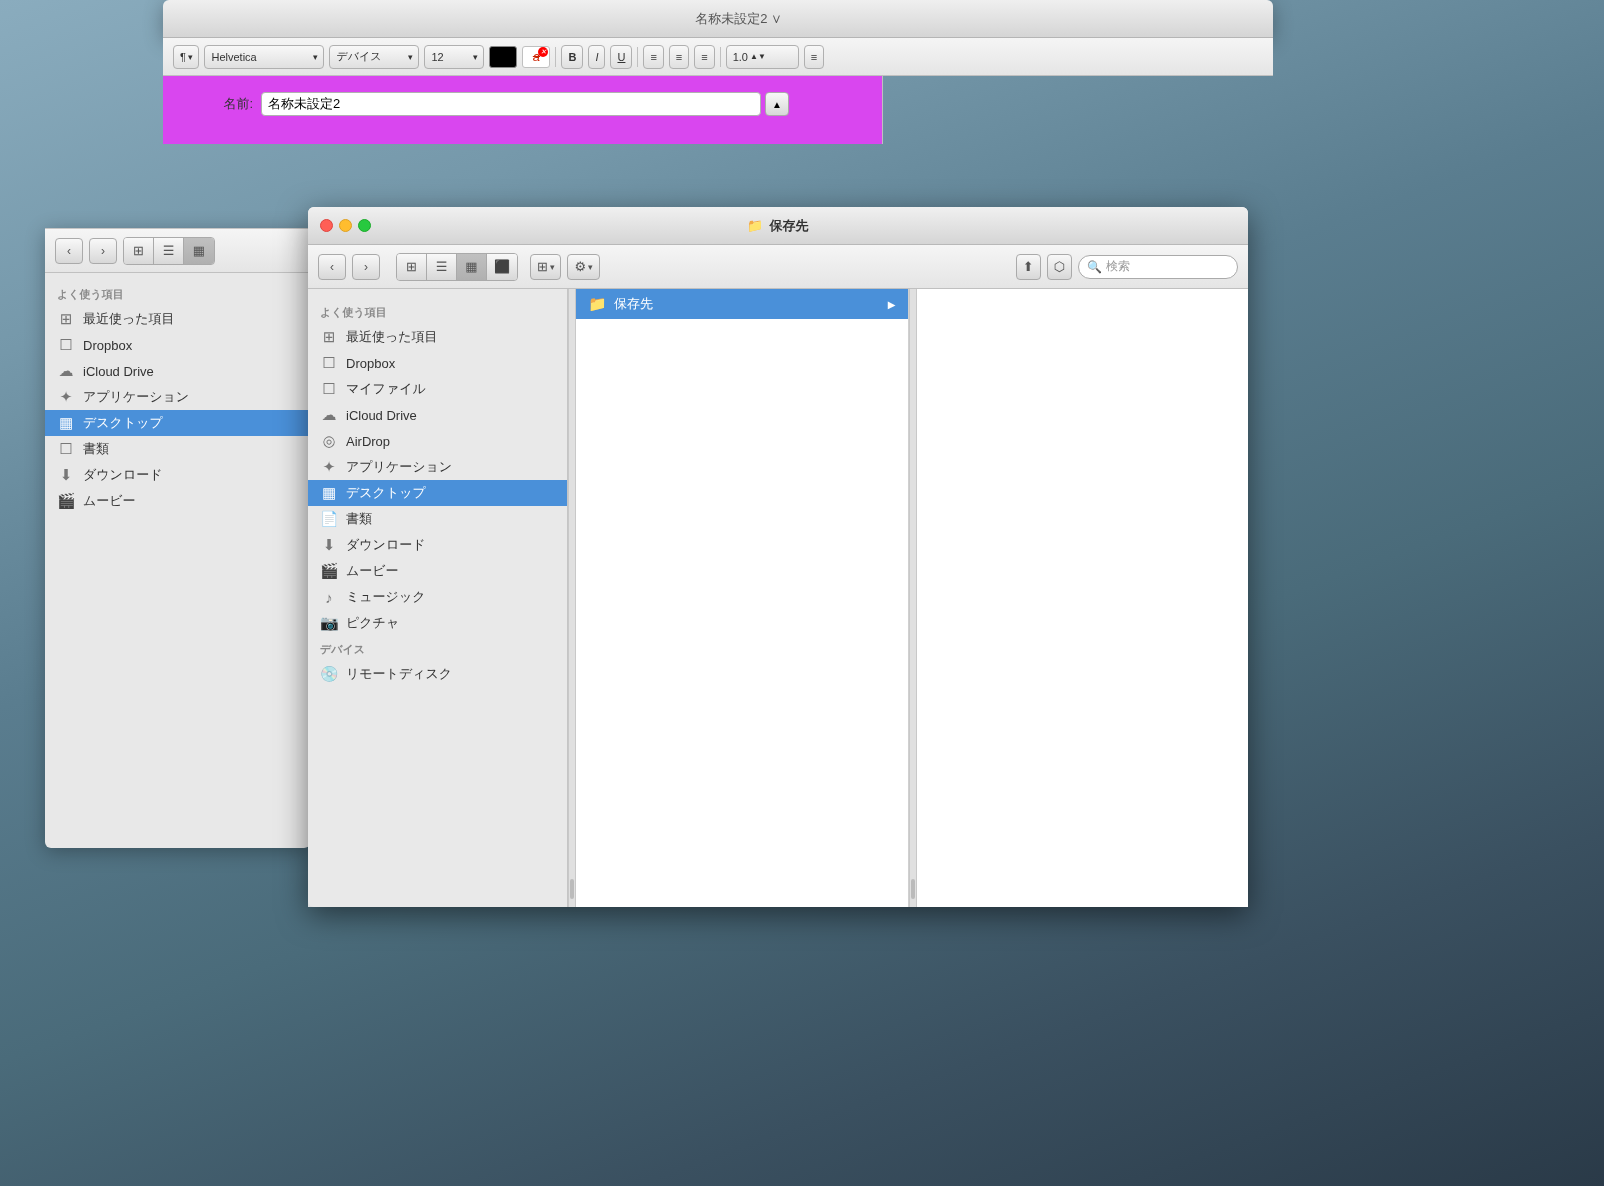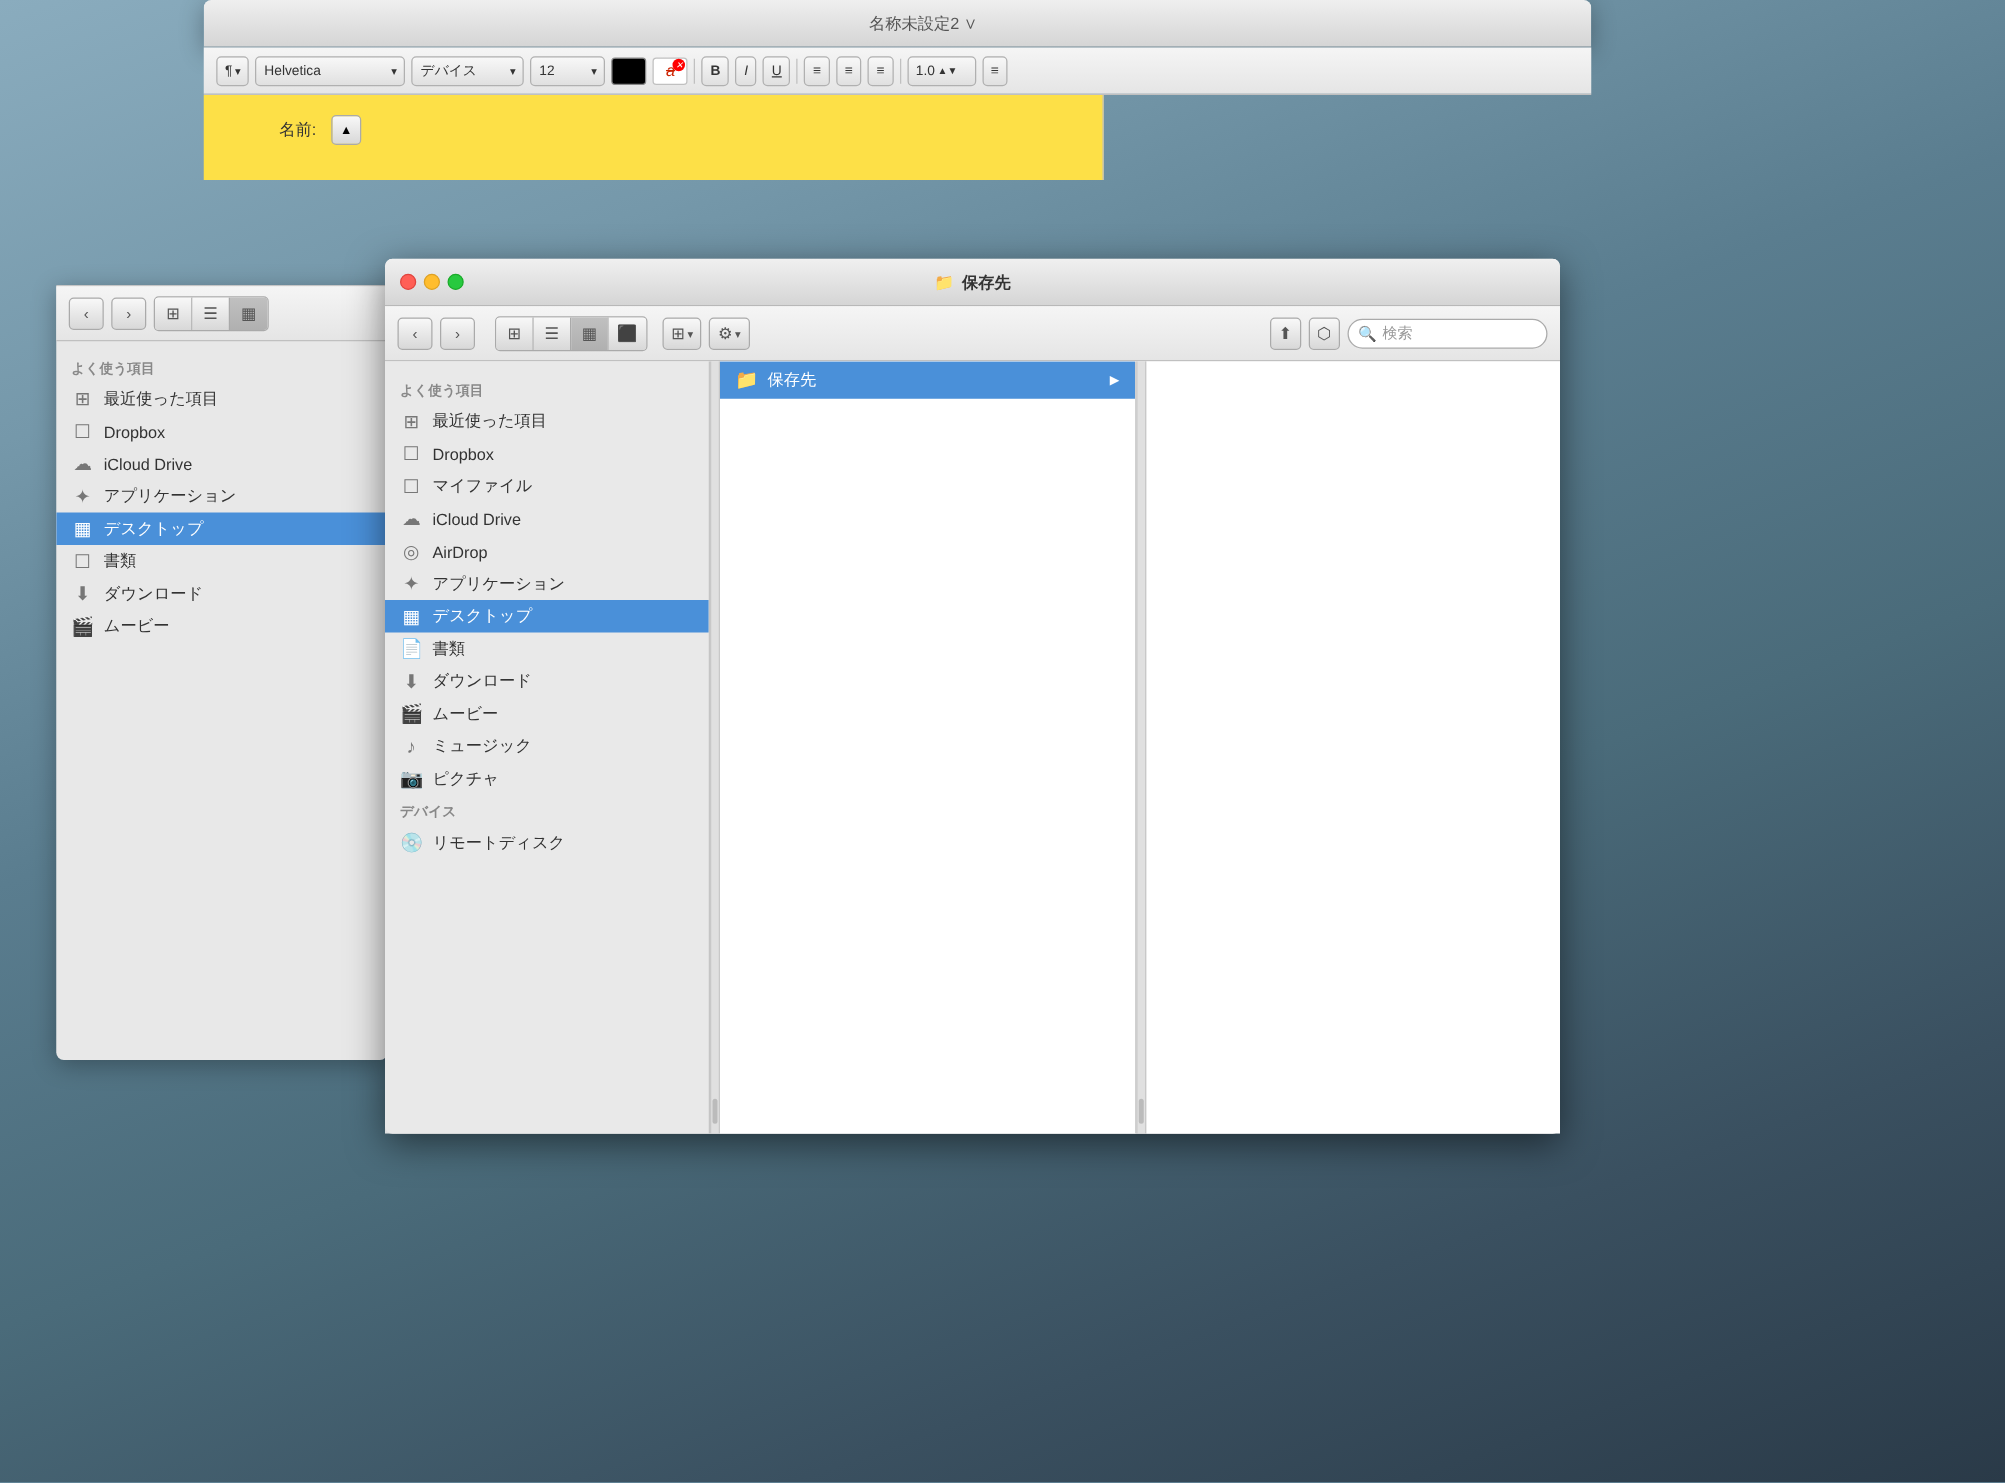--- a/index.html
+++ b/index.html
@@ -357,33 +357,34 @@
       <span>≡</span>
     </div>
   <div class="toolbar-btn">
       <span>≡</span>
     </div>
   <div class="toolbar-btn">
       <span>≡</span>
     </div>
   <div style="width:1px; height:20px; background:#c0c0c0;"></div>
 
-  <div class="toolbar-btn" style="width:55px;">
+  <div class="toolbar-btn" style="width:73px;">
     <span>1.0</span>
     <span style="font-size:8px;">▲▼</span>
   </div>
 
   <div class="toolbar-btn">
     <span>≡</span>
   </div>
 </div>
 
-<div style="position:absolute; top:76px; left:163px; width:720px; background:#fde047; border-right:1px solid #c0c0c0; padding:16px 30px;">
+<div style="position:absolute; top:76px; left:163px; width:720px; background:#d946ef; border-right:1px solid #c0c0c0; padding:16px 30px;">
   <div class="form-row">
     <span class="form-label">名前:</span>
+    <input class="form-input" type="text" value="名称未設定2" style="">
     <div class="form-arrow-btn">
       <span>▲</span>
     </div>
   </div>
 </div>
 
 <div style="position:absolute; top:228px; left:45px; width:265px; height:620px; background:#e8e8e8; border-radius:0 0 6px 6px; border-top:1px solid #c5c5c5; box-shadow:0 4px 20px rgba(0,0,0,0.3); overflow:hidden;">
 
   <div style="height:44px; background:linear-gradient(180deg,#f5f5f5,#e5e5e5); display:flex; align-items:center; padding:0 10px; gap:6px; border-bottom:1px solid #c0c0c0;">
     <div class="nav-btn">

